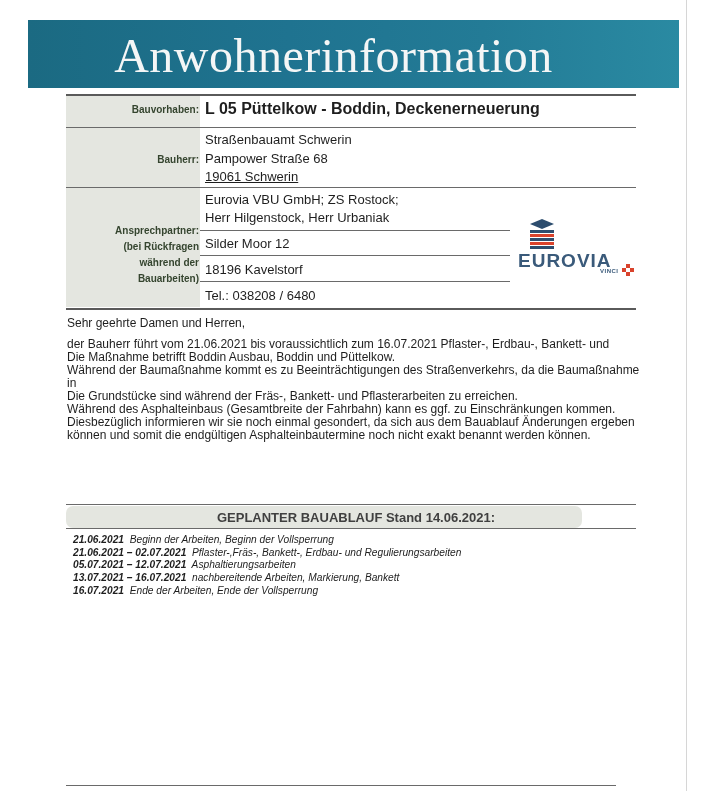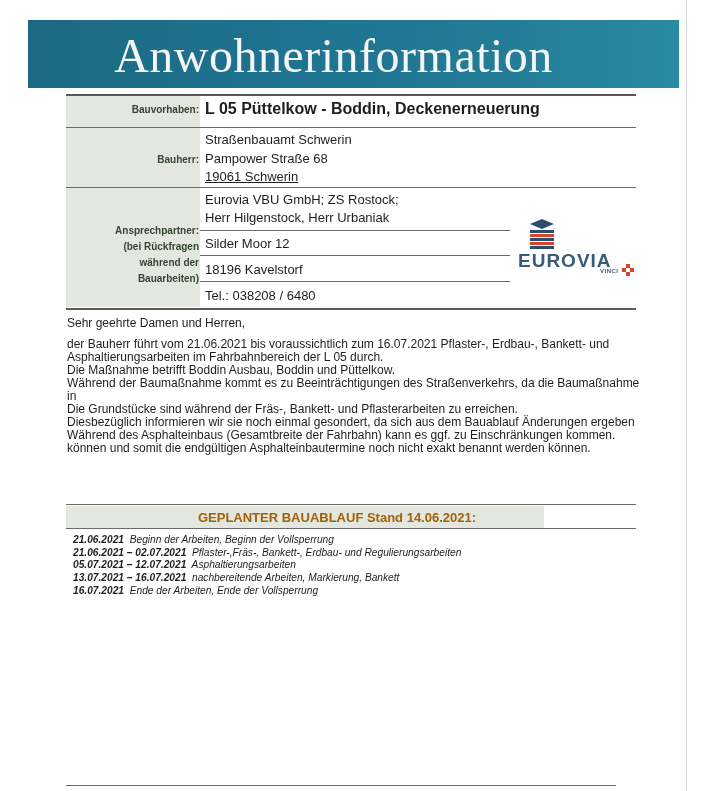--- a/index.html
+++ b/index.html
@@ -27,23 +27,23 @@
       line-height: 15px;
     }
     .val { position: absolute; left: 205px; font-size: 13px; color: #1e1e1e; line-height: 19px; }
     .val.bold { font-weight: bold; font-size: 16px; }
     .logo { position: absolute; left: 518px; top: 218px; width: 120px; height: 58px; }
     .logo-text { position: absolute; left: 0; top: 32px; font-weight: bold; font-size: 19px; letter-spacing: 1px; color: #3a5a7a; }
     .logo-vinci { position: absolute; left: 82px; top: 50px; font-size: 6px; font-weight: bold; color: #3a5a7a; letter-spacing: 0.5px; }
     .body-text { position: absolute; left: 67px; width: 580px; font-size: 12px; line-height: 13px; color: #1e1e1e; }
     .body-text p { margin: 0; }
     .schedule-head {
-      position: absolute; left: 66px; top: 506px; width: 478px; height: 22px; background: #e4e6e0;
+      position: absolute; left: 66px; top: 506px; width: 516px; height: 22px; background: #e4e6e0;
       display: flex; align-items: center; justify-content: center;
-      font-size: 13px; font-weight: bold; color: #a16207; padding-left: 64px; box-sizing: border-box;
+      font-size: 13px; font-weight: bold; color: #404040; padding-left: 64px; box-sizing: border-box; border-radius: 7px;
     }
     .schedule { position: absolute; left: 73px; top: 534px; font-size: 10.2px; line-height: 12.7px; }
     .schedule .row { white-space: nowrap; font-style: italic; }
     .schedule .date { font-weight: bold; }
   </style>
 </head>
 <body>
 
 <div class="page-edge"></div>
 
@@ -102,26 +102,25 @@
   </div>
 
   <div class="rule thick" style="left:66px;top:308px;width:570px;"></div>
 </div>
 
 <div class="body-text" style="top:317px;">
   <p>Sehr geehrte Damen und Herren,</p>
 </div>
 <div class="body-text" style="top:338px;">
   <p>der Bauherr führt vom 21.06.2021 bis voraussichtlich zum 16.07.2021 Pflaster-, Erdbau-, Bankett- und</p>
-  <p>Asphaltierungsarbeiten im Fahrbahnbereich der L 05 durch.</p>
   <p>Die Maßnahme betrifft Boddin Ausbau, Boddin und Püttelkow.</p>
   <p>Während der Baumaßnahme kommt es zu Beeinträchtigungen des Straßenverkehrs, da die Baumaßnahme in</p>
   <p>Die Grundstücke sind während der Fräs-, Bankett- und Pflasterarbeiten zu erreichen.</p>
+  <p>Während des Asphalteinbaus (Gesamtbreite der Fahrbahn) kann es ggf. zu Einschränkungen kommen.</p>
   <p>Diesbezüglich informieren wir sie noch einmal gesondert, da sich aus dem Bauablauf Änderungen ergeben</p>
-  <p>Während des Asphalteinbaus (Gesamtbreite der Fahrbahn) kann es ggf. zu Einschränkungen kommen.</p>
   <p>können und somit die endgültigen Asphalteinbautermine noch nicht exakt benannt werden können.</p>
 </div>
 
 <div class="rule" style="left:66px;top:504px;width:570px;"></div>
 <div class="schedule-head">GEPLANTER BAUABLAUF Stand 14.06.2021:</div>
 <div class="rule" style="left:66px;top:528px;width:570px;"></div>
 
 <div class="schedule">
   <div class="row">
     <span class="date">21.06.2021</span>&nbsp; <span>Beginn der Arbeiten, Beginn der Vollsperrung</span>

